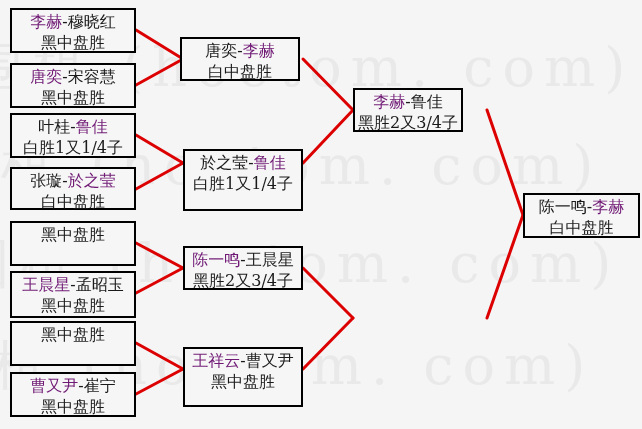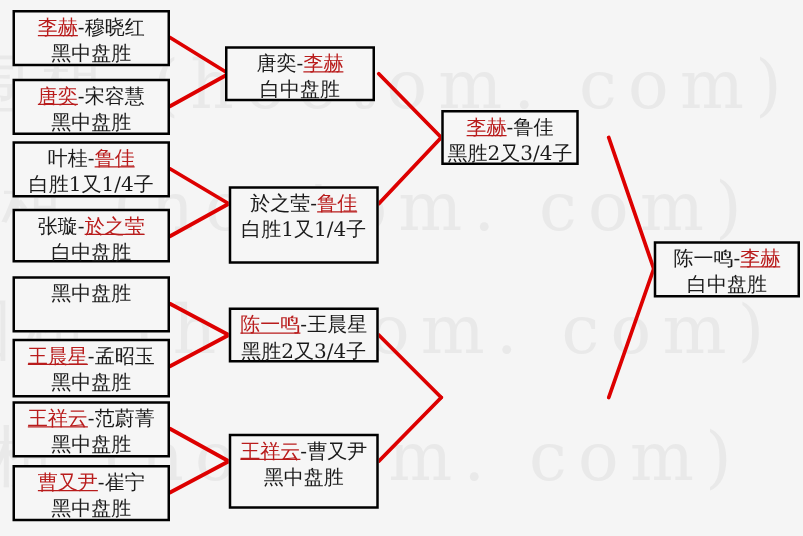--- a/index.html
+++ b/index.html
@@ -26,21 +26,21 @@
     z-index:3;
     box-sizing:border-box;
     border:2px solid #000;
     background:#f6f6f6;
     text-align:center;
     font-size:16px;
     line-height:21px;
     padding-top:1px;
     color:#1a1a1a;
   }
-  .box .red{color:#b91c1c;text-decoration:underline;}
+  .box .red{color:#701a75;}
   .l1,.l2{white-space:nowrap;}
 </style>
 </head>
 <body>
 
 <div id="stage">
 
   <div class="wm" style="left:-30px;top:32px">围棋 (hoetom. com)</div>
   <div class="wm" style="left:-62px;top:130px">围棋 (hoetom. com)</div>
   <div class="wm" style="left:-44px;top:228px">围棋 (hoetom. com)</div>
@@ -82,21 +82,20 @@
     <div class="l2">白中盘胜</div>
   </div>
   <div class="box" style="left:10px;top:221px;width:126px;height:45px">
     <div class="l2">黑中盘胜</div>
   </div>
   <div class="box" style="left:10px;top:271px;width:126px;height:47px">
     <div class="l1"><span></span><span class="red">王晨星</span><span>-孟昭玉</span></div>
     <div class="l2">黑中盘胜</div>
   </div>
   <div class="box" style="left:10px;top:321px;width:126px;height:45px">
-    <div class="l1"><span></span><span class="red">王祥云</span><span>-范蔚菁</span></div>
     <div class="l2">黑中盘胜</div>
   </div>
   <div class="box" style="left:10px;top:372px;width:126px;height:45px">
     <div class="l1"><span></span><span class="red">曹又尹</span><span>-崔宁</span></div>
     <div class="l2">黑中盘胜</div>
   </div>
 
   <div class="box" style="left:180px;top:37px;width:120px;height:44px">
     <div class="l1"><span>唐奕-</span><span class="red">李赫</span><span></span></div>
     <div class="l2">白中盘胜</div>

